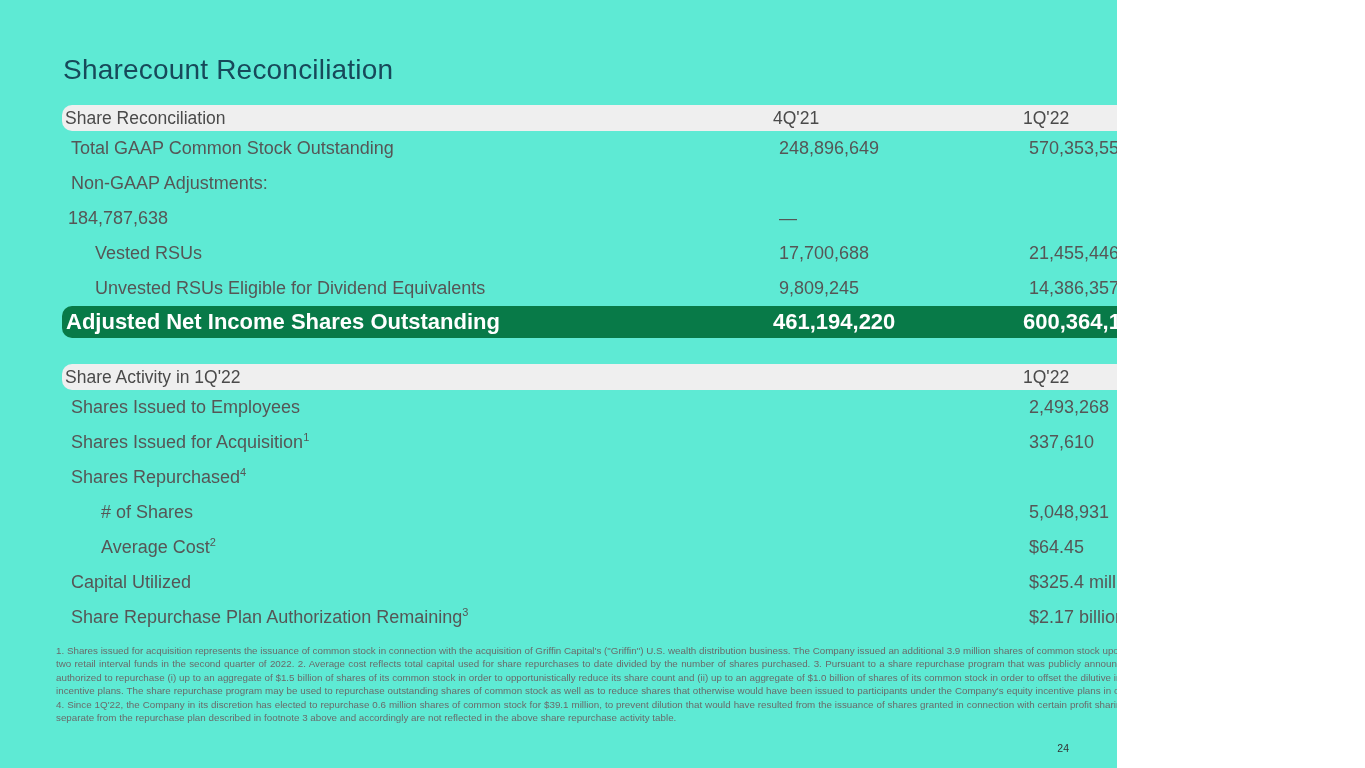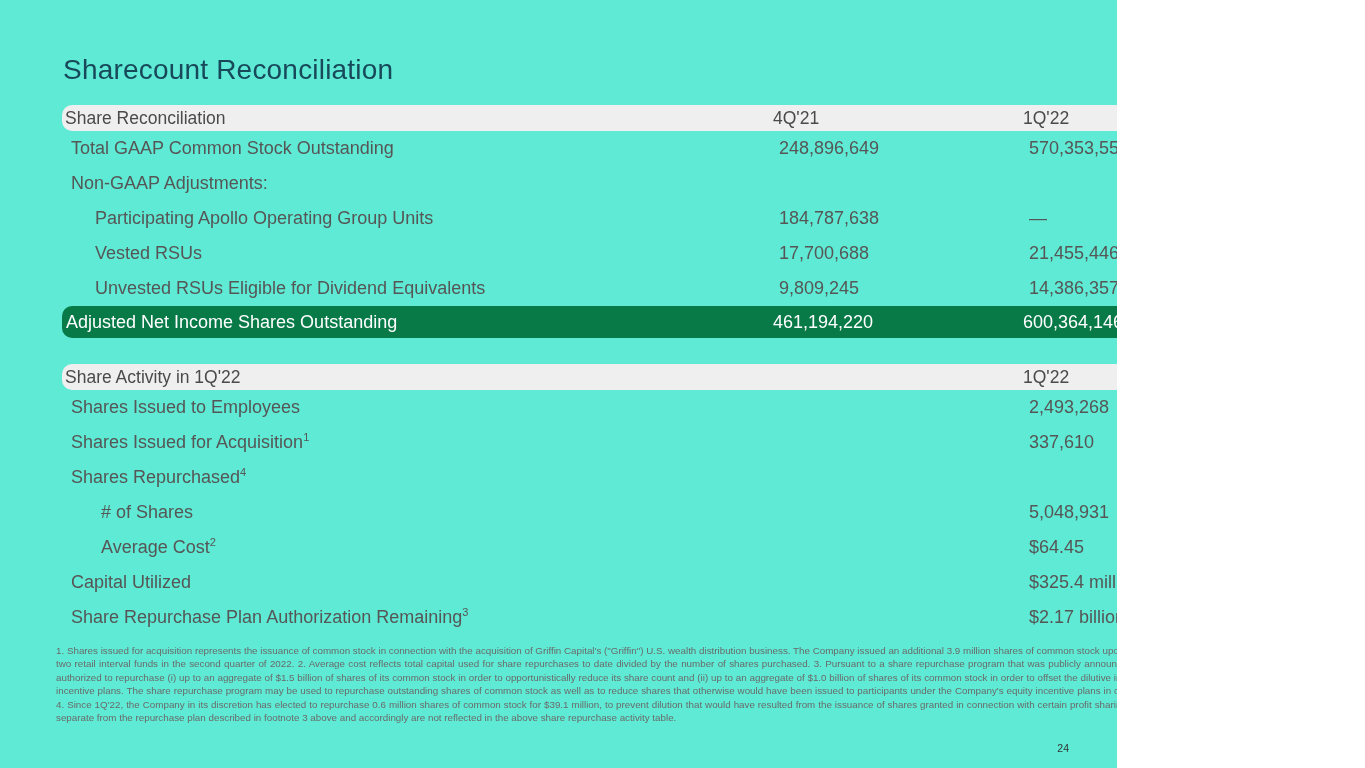--- a/index.html
+++ b/index.html
@@ -15,21 +15,21 @@
   #tbl1 { top:105px; }
   #tbl2 { top:364px; }
   .grid { display:grid; grid-template-columns:711px 250px 250px; align-items:center;border-radius:10px; }
   .hdr  { height:26px; background:#efefef; font-size:17.5px; color:#4a4a4a; }
   .row  { height:35px; font-size:18px; color:#565656;margin-left:6px; }
   .lbl  { padding-left:3px; white-space:nowrap; }
   .c    { text-align:left; white-space:nowrap; }
   .ind1 .lbl { padding-left:27px; }
   .ind2 .lbl { padding-left:33px; }
   .total {
-    height:32px; background:#087a48; color:#ffffff; font-weight:normal; font-size:18px;
+    height:32px; background:#087a48; color:#ffffff; font-weight:bold; font-size:22px;
   }
   .total .lbl { padding-left:4px; }
   sup { font-size:11px; line-height:0; }
   .footnotes {
     position:absolute; left:56px; top:644px; width:1241px;
     font-size:9.8px; line-height:13.4px; color:#6a6a6a;
     text-align:justify; text-align-last:left;
   }
   .pagenum {
     position:absolute; right:48px; top:742px;
@@ -56,21 +56,20 @@
       <div class="c">570,353,554</div>
     </div>
 
     <div class="grid row">
       <div class="lbl">Non-GAAP Adjustments:</div>
       <div class="c"></div>
       <div class="c"></div>
     </div>
 
     <div class="grid row ind1">
-      <div class="lbl">Participating Apollo Operating Group Units</div>
       <div class="c">184,787,638</div>
       <div class="c">—</div>
     </div>
 
     <div class="grid row ind1">
       <div class="lbl">Vested RSUs</div>
       <div class="c">17,700,688</div>
       <div class="c">21,455,446</div>
     </div>
 

